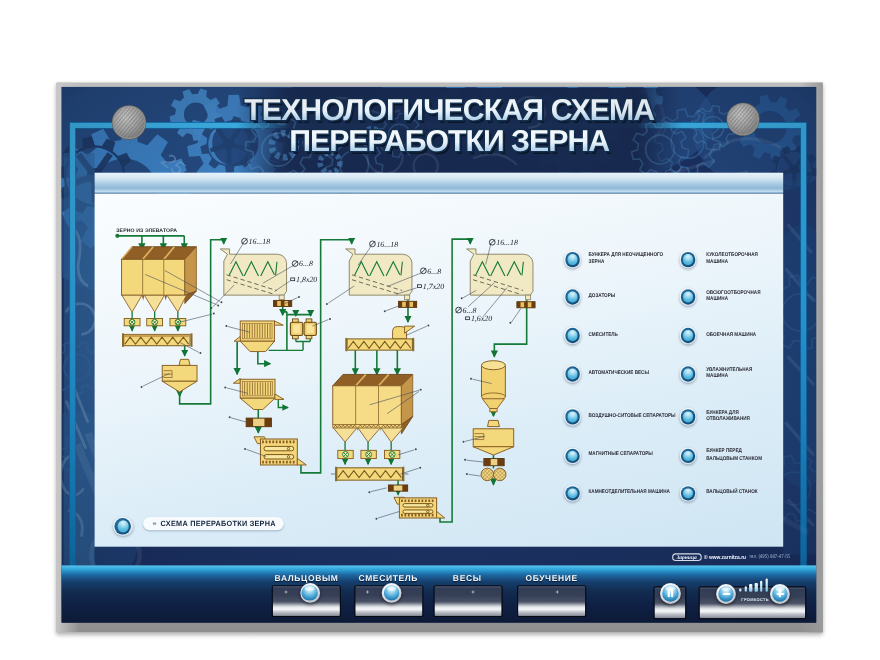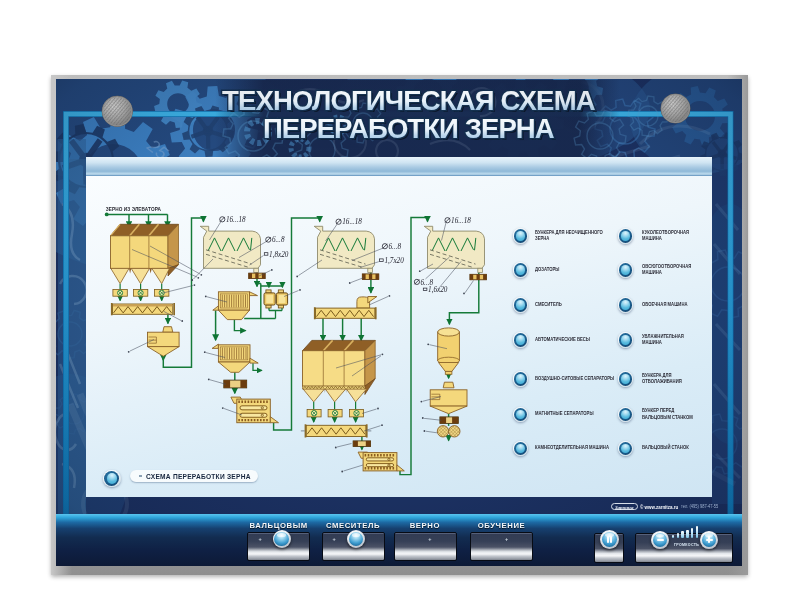--- a/index.html
+++ b/index.html
@@ -645,21 +645,21 @@
   <div id="phone">тел. (495) 987-47-55</div>
   <div id="cstrip"></div>
   <div class="mpanel" style="left:247.2px;top:507.5px;width:63px;height:29.5px"></div>
 <div class="mpanel" style="left:321.5px;top:507.5px;width:63px;height:29.5px"></div>
 <div class="mpanel" style="left:393.5px;top:507.5px;width:63px;height:29.5px"></div>
 <div class="mpanel" style="left:470px;top:507.5px;width:63px;height:29.5px"></div>
 <div class="mpanel" style="left:593.8px;top:508.8px;width:30.2px;height:30px"></div>
 <div class="mpanel" style="left:635px;top:508.8px;width:97.5px;height:30px"></div>
 <div class="ctl" style="left:233.7px;top:497px;width:90px">ВАЛЬЦОВЫМ</div>
 <div class="ctl" style="left:308px;top:497px;width:90px">СМЕСИТЕЛЬ</div>
-<div class="ctl" style="left:379.8px;top:497px;width:90px">ВЕРНО</div>
+<div class="ctl" style="left:379.8px;top:497px;width:90px">ВЕСЫ</div>
 <div class="ctl" style="left:456.5px;top:497px;width:90px">ОБУЧЕНИЕ</div>
 <div class="bball" style="left:272.5px;top:506.3px;width:18.0px;height:18.0px">
       <div class="bin2"></div>
     </div>
 <div class="bball" style="left:347.0px;top:506.3px;width:18.0px;height:18.0px">
       <div class="bin2"></div>
     </div>
 <div class="bball" style="left:599.8px;top:506.0px;width:19.2px;height:19.2px">
       <div class="bin2">
         <span class="pause"></span>

